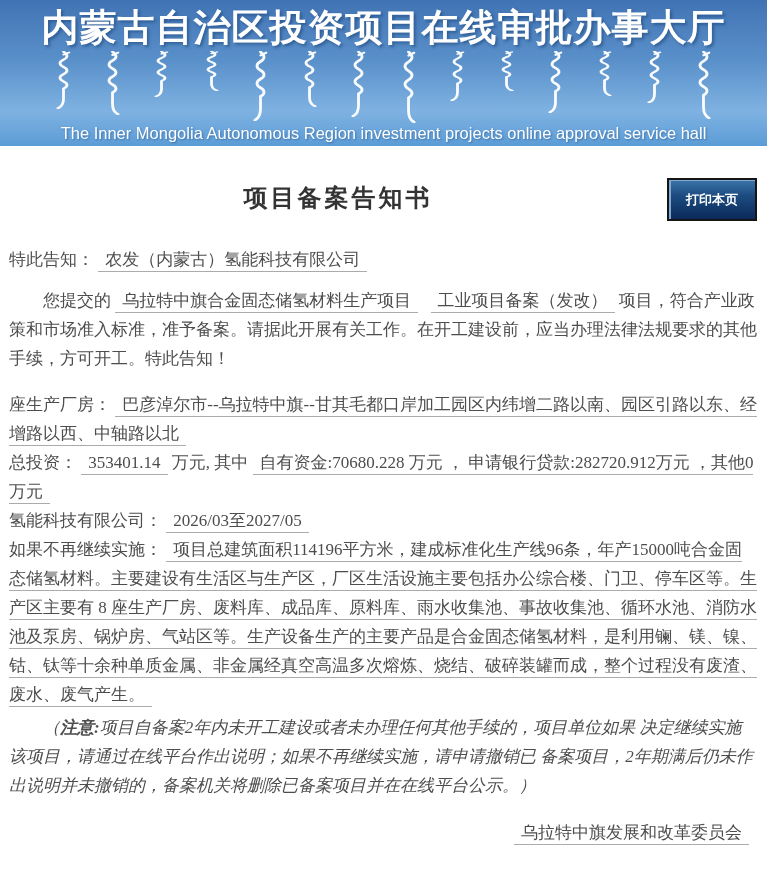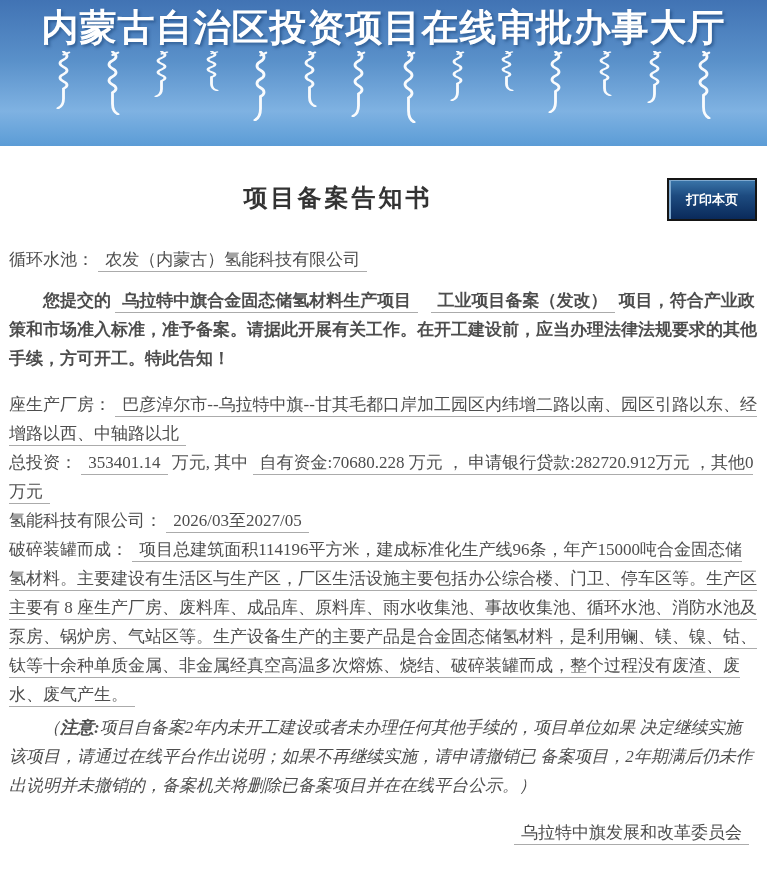--- a/index.html
+++ b/index.html
@@ -22,21 +22,21 @@
   .content{padding:30px 10px 0 9px;font-size:17px;line-height:29px;}
   .print-btn{float:right;width:90px;height:43px;margin-top:2px;cursor:pointer;
              background:linear-gradient(180deg,#3b76aa 0%,#1d4b80 40%,#0a2a5a 100%);
              border:2px solid #151515;box-shadow:inset 2px 1px 0 #7fa9cf;
              color:#fff;font-weight:bold;font-size:13px;
              font-family:"Liberation Sans","DejaVu Sans",sans-serif;}
   .doc-title{margin:6px 0 0;text-align:center;font-size:24px;line-height:32px;
              font-weight:bold;color:#333;letter-spacing:3px;}
   .u{border-bottom:1px solid #ababab;padding:0 7px 2px;}
   .fields{margin-top:31px;}
-  .para{margin-top:12px;text-indent:2em;font-weight:bold;}
+  .para{margin-top:12px;text-indent:2em;}
   .details{margin-top:16px;}
   .gap{padding:0 4px;}
   .notice{margin-top:4px;text-indent:2em;font-style:italic;}
   .notice .bold{font-weight:bold;}
   .signature{margin-top:16px;text-align:right;padding-right:8px;line-height:31px;}
 </style>
 </head>
 <body>
 
 <div class="page">
@@ -94,30 +94,31 @@
           </svg></span>
         <span><svg width="15" height="52" viewBox="0 0 16 80" preserveAspectRatio="none">
             <path d="M8 1 C13 5 13 9 8 12 C3 15 3 19 8 22 C13 25 13 29 8 32 C3 35 3 39 8 42 C13 45 13 49 8 52 L8 66 Q8 76 2 79" fill="none" stroke="#ffffff" stroke-width="3" stroke-linecap="round"></path>
             <path d="M8 5 L14 2" fill="none" stroke="#ffffff" stroke-width="2.5" stroke-linecap="round"></path>
           </svg></span>
         <span><svg width="15" height="68" viewBox="0 0 16 80" preserveAspectRatio="none">
             <path d="M8 1 C13 5 13 9 8 12 C3 15 3 19 8 22 C13 25 13 29 8 32 C3 35 3 39 8 42 C13 45 13 49 8 52 L8 66 Q8 76 14 79" fill="none" stroke="#ffffff" stroke-width="3" stroke-linecap="round"></path>
             <path d="M8 5 L14 2" fill="none" stroke="#ffffff" stroke-width="2.5" stroke-linecap="round"></path>
           </svg></span>
       </div>
+    <div class="header-subtitle">The Inner Mongolia Autonomous Region investment projects online approval service hall</div>
   </div>
 
   <div class="content">
 
     <button class="print-btn">打印本页</button>
     <h2 class="doc-title">项目备案告知书</h2>
 
     <div class="fields">
       <div>
-        <span>循环水池：</span>
+        <span>特此告知：</span>
         <span class="u">农发（内蒙古）氢能科技有限公司</span>
       </div>
     </div>
 
     <p class="para">
       <span>您提交的</span>
       <span class="u">乌拉特中旗合金固态储氢材料生产项目</span>
       <span class="gap"></span>
       <span class="u">工业项目备案（发改）</span>
       <span>项目，符合产业政策和市场准入标准，准予备案。请据此开展有关工作。在开工建设前，应当办理法律法规要求的其他手续，方可开工。特此告知！</span>
@@ -128,21 +129,21 @@
       <span class="u">巴彦淖尔市--乌拉特中旗--甘其毛都口岸加工园区内纬增二路以南、园区引路以东、经增路以西、中轴路以北</span>
       <br>
       <span>总投资：</span>
       <span class="u">353401.14</span>
       <span>万元, 其中</span>
       <span class="u">自有资金:70680.228 万元 ， 申请银行贷款:282720.912万元 ，其他0 万元</span>
       <br>
       <span>氢能科技有限公司：</span>
       <span class="u">2026/03至2027/05</span>
       <br>
-      <span>破碎装罐而成：</span>
+      <span>如果不再继续实施：</span>
       <span class="u">项目总建筑面积114196平方米，建成标准化生产线96条，年产15000吨合金固态储氢材料。主要建设有生活区与生产区，厂区生活设施主要包括办公综合楼、门卫、停车区等。生产区主要有 8 座生产厂房、废料库、成品库、原料库、雨水收集池、事故收集池、循环水池、消防水池及泵房、锅炉房、气站区等。生产设备生产的主要产品是合金固态储氢材料，是利用镧、镁、镍、钴、钛等十余种单质金属、非金属经真空高温多次熔炼、烧结、破碎装罐而成，整个过程没有废渣、废水、废气产生。</span>
     </div>
 
     <p class="notice">
       <span>（</span><span class="bold">注意:</span><span>项目自备案2年内未开工建设或者未办理任何其他手续的，项目单位如果 决定继续实施该项目，请通过在线平台作出说明；如果不再继续实施，请申请撤销已 备案项目，2年期满后仍未作出说明并未撤销的，备案机关将删除已备案项目并在在线平台公示。）</span>
     </p>
 
     <div class="signature">
       <div>
         <span class="u">乌拉特中旗发展和改革委员会</span>

